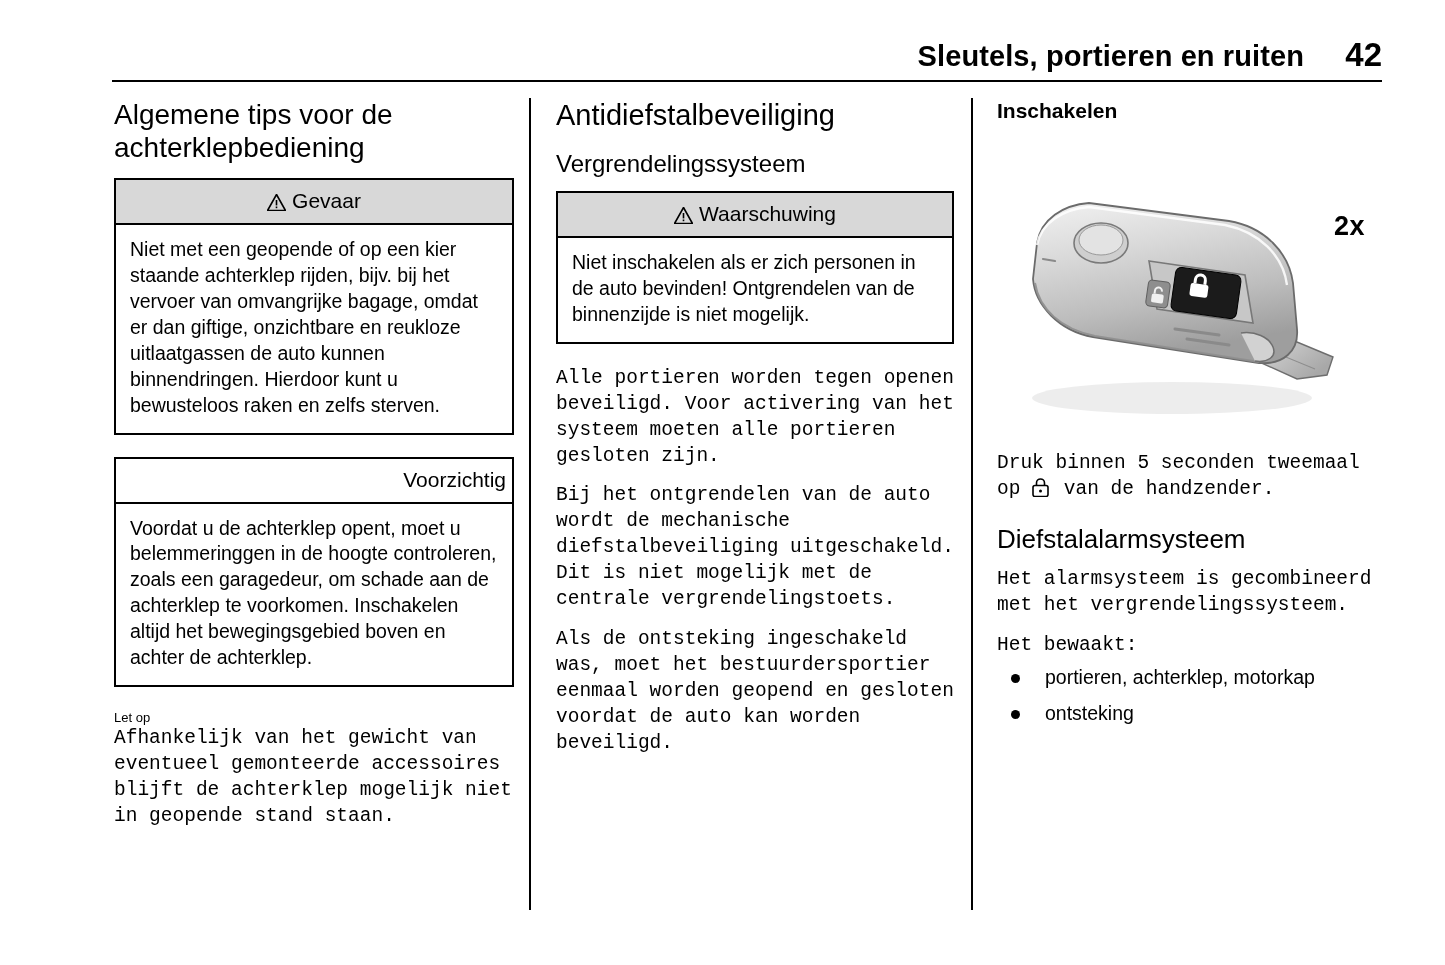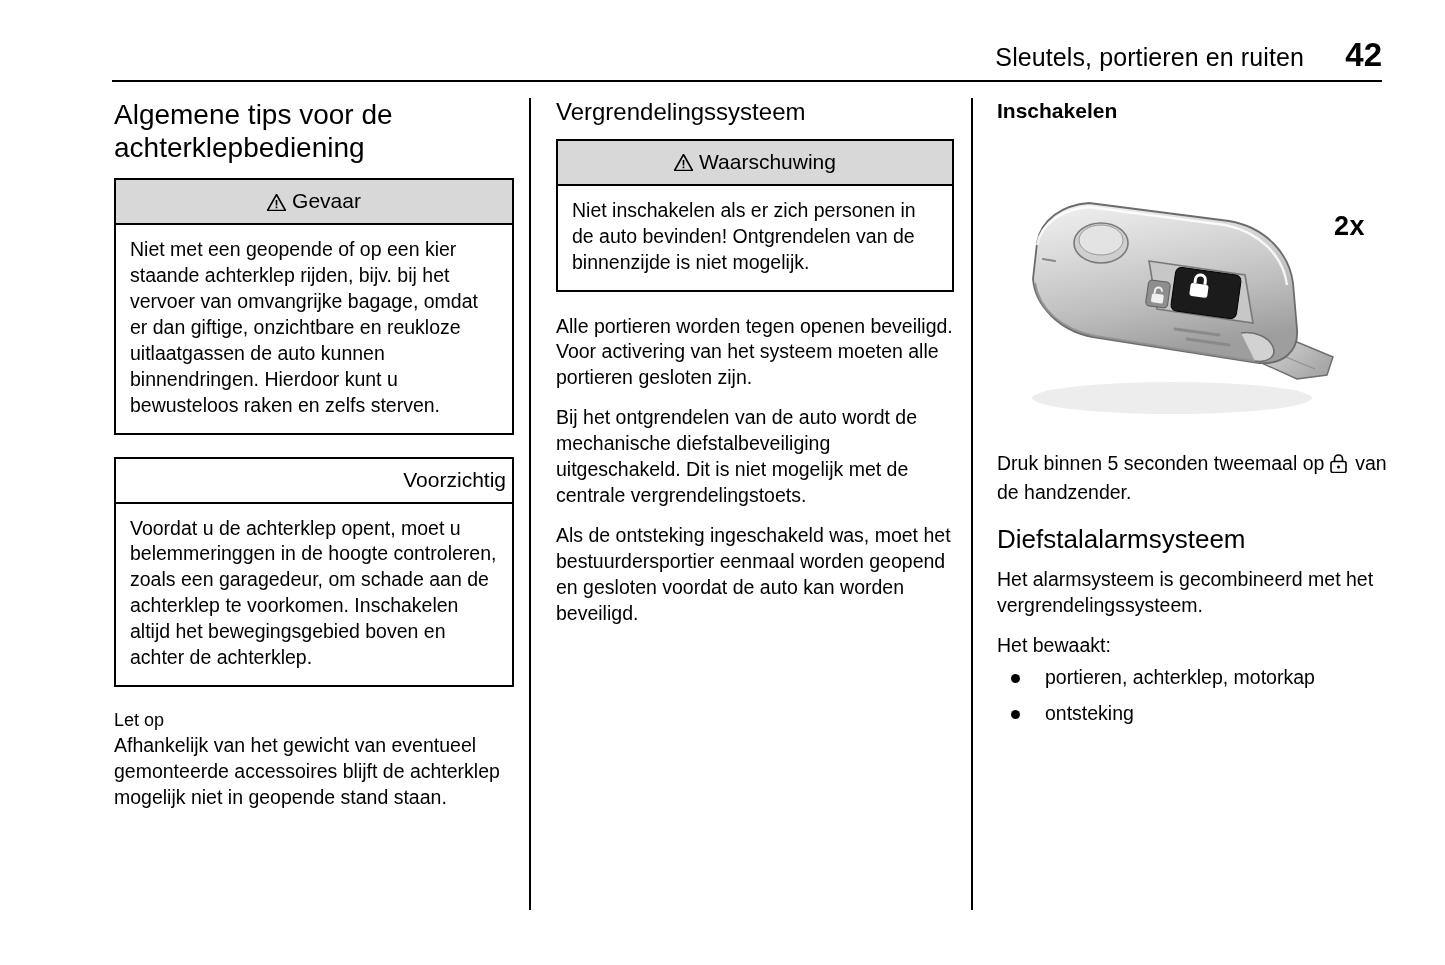--- a/index.html
+++ b/index.html
@@ -27,22 +27,22 @@
   .header {
     position: absolute;
     left: 112px;
     top: 36px;
     width: 1270px;
     display: flex;
     align-items: baseline;
     justify-content: flex-end;
   }
   .header-title {
-    font-size: 25px;
-    font-weight: normal;
+    font-size: 29px;
+    font-weight: bold;
     letter-spacing: 0.1px;
   }
   .header-page {
     font-size: 33px;
     font-weight: bold;
     margin-left: 34px;
     min-width: 44px;
     text-align: right;
   }
   .header-rule {
@@ -89,25 +89,26 @@
   h4.title-small {
     font-size: 21px;
     font-weight: bold;
     margin: 0 0 10px 0;
     line-height: 1.2;
   }
   p.body {
     font-size: 19.5px;
     line-height: 1.33;
     margin: 0 0 14px 0;
+    font-family: Liberation Mono, monospace;
   }
   p.body:last-child { margin-bottom: 0; }
 
   .note-label {
-    font-size: 18px;
+    font-size: 13px;
     margin: 0;
     line-height: 1.33;
   }
 
   
   .box {
     border: 2px solid #000;
     margin-bottom: 22px;
     background: #fff;
   }
@@ -226,20 +227,21 @@
         <p>Voordat u de achterklep opent, moet u belemmeringgen in de hoogte controleren, zoals een garagedeur, om schade aan de achterklep te voorkomen. Inschakelen altijd het bewegingsgebied boven en achter de achterklep.</p>
       </div>
     </div>
 
     <p class="note-label">Let op</p>
     <p class="body">Afhankelijk van het gewicht van eventueel gemonteerde accessoires blijft de achterklep mogelijk niet in geopende stand staan.</p>
   </div>
 
   <div class="col col2">
 
+    <h2 class="title-big" style="font-size:29px;margin-bottom:18px;">Antidiefstalbeveiliging</h2>
 
     <h3 class="title-med">Vergrendelingssysteem</h3>
 
     <div class="box">
       <div class="box-head">
         <span class="warn-tri">
           <svg width="19" height="17" viewBox="0 0 19 17">
             <polygon points="9.5,0.5 18.5,16.5 0.5,16.5" fill="none" stroke="#000" stroke-width="1.6"></polygon>
             <rect x="8.7" y="6" width="1.6" height="5.4" fill="#000"></rect>
             <rect x="8.7" y="12.5" width="1.6" height="1.7" fill="#000"></rect>

